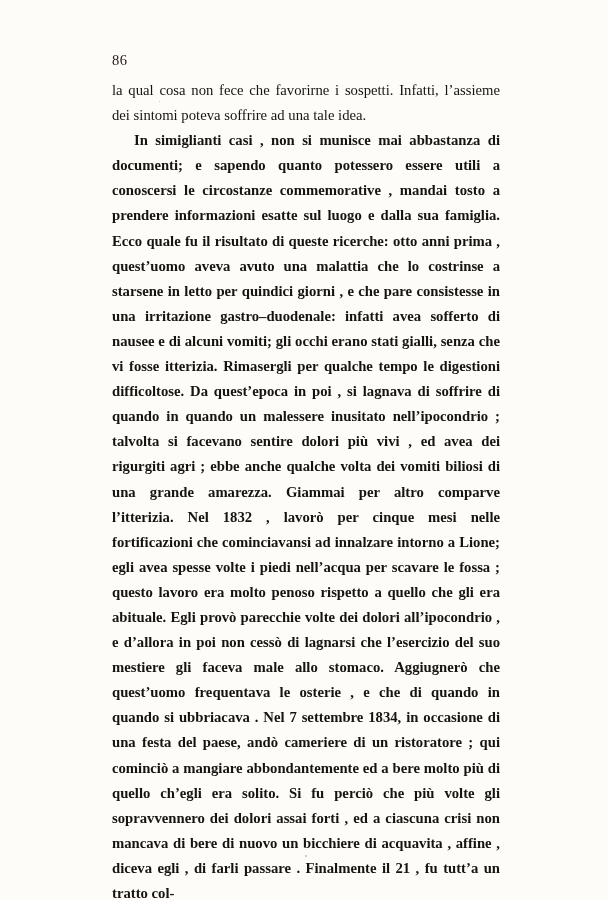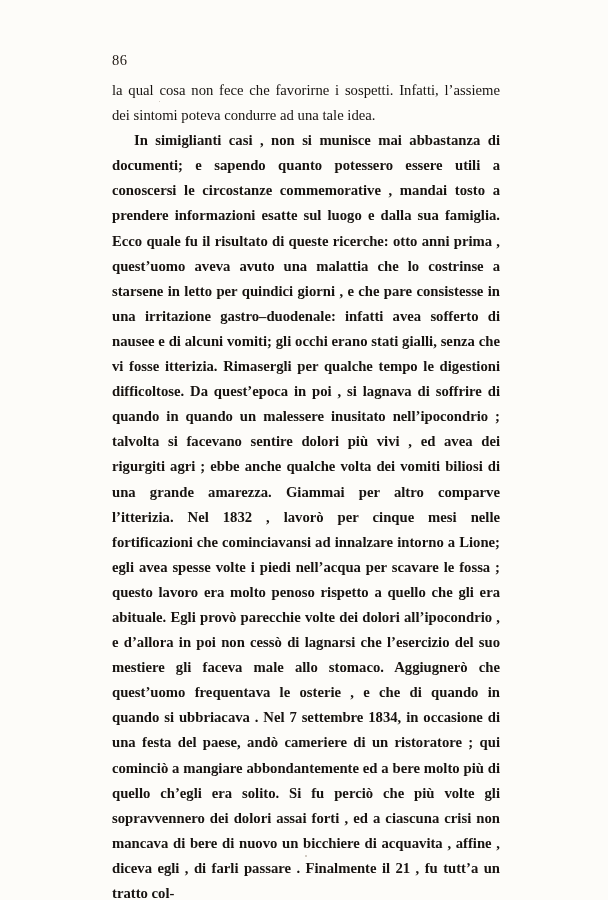--- a/index.html
+++ b/index.html
@@ -61,20 +61,20 @@
   .speck.s2 { left: 159px; top: 101px; width: 1px; height: 1px; }
 </style>
 </head>
 <body>
 
 <div class="page">
 
   <div class="page-number">86</div>
 
   <div class="textblock">
-    <p class="para">la qual cosa non fece che favorirne i sospetti. Infatti, l’assieme dei sintomi poteva condurre ad una tale idea.</p>
+    <p class="para">la qual cosa non fece che favorirne i sospetti. Infatti, l’assieme dei sintomi poteva soffrire ad una tale idea.</p>
     <p class="para indent">In simiglianti casi , non si munisce mai abbastanza di documenti; e sapendo quanto potessero essere utili a conoscersi le circostanze commemorative , mandai tosto a prendere informazioni esatte sul luogo e dalla sua famiglia. Ecco quale fu il risultato di queste ricerche: otto anni prima , quest’uomo aveva avuto una malattia che lo costrinse a starsene in letto per quindici giorni , e che pare consistesse in una irritazione gastro–duodenale: infatti avea sofferto di nausee e di alcuni vomiti; gli occhi erano stati gialli, senza che vi fosse itterizia. Rimasergli per qualche tempo le digestioni difficoltose. Da quest’epoca in poi , si lagnava di soffrire di quando in quando un malessere inusitato nell’ipocondrio ; talvolta si facevano sentire dolori più vivi , ed avea dei rigurgiti agri ; ebbe anche qualche volta dei vomiti biliosi di una grande amarezza. Giammai per altro comparve l’itterizia. Nel 1832 , lavorò per cinque mesi nelle fortificazioni che cominciavansi ad innalzare intorno a Lione; egli avea spesse volte i piedi nell’acqua per scavare le fossa ; questo lavoro era molto penoso rispetto a quello che gli era abituale. Egli provò parecchie volte dei dolori all’ipocondrio , e d’allora in poi non cessò di lagnarsi che l’esercizio del suo mestiere gli faceva male allo stomaco. Aggiugnerò che quest’uomo frequentava le osterie , e che di quando in quando si ubbriacava . Nel 7 settembre 1834, in occasione di una festa del paese, andò cameriere di un ristoratore ; qui cominciò a mangiare abbondantemente ed a bere molto più di quello ch’egli era solito. Si fu perciò che più volte gli sopravvennero dei dolori assai forti , ed a ciascuna crisi non mancava di bere di nuovo un bicchiere di acquavita , affine , diceva egli , di farli passare . Finalmente il 21 , fu tutt’a un tratto col-</p>
   </div>
 
   <div class="speck s1"></div>
   <div class="speck s2"></div>
 
 </div>
 
 </body></html>

